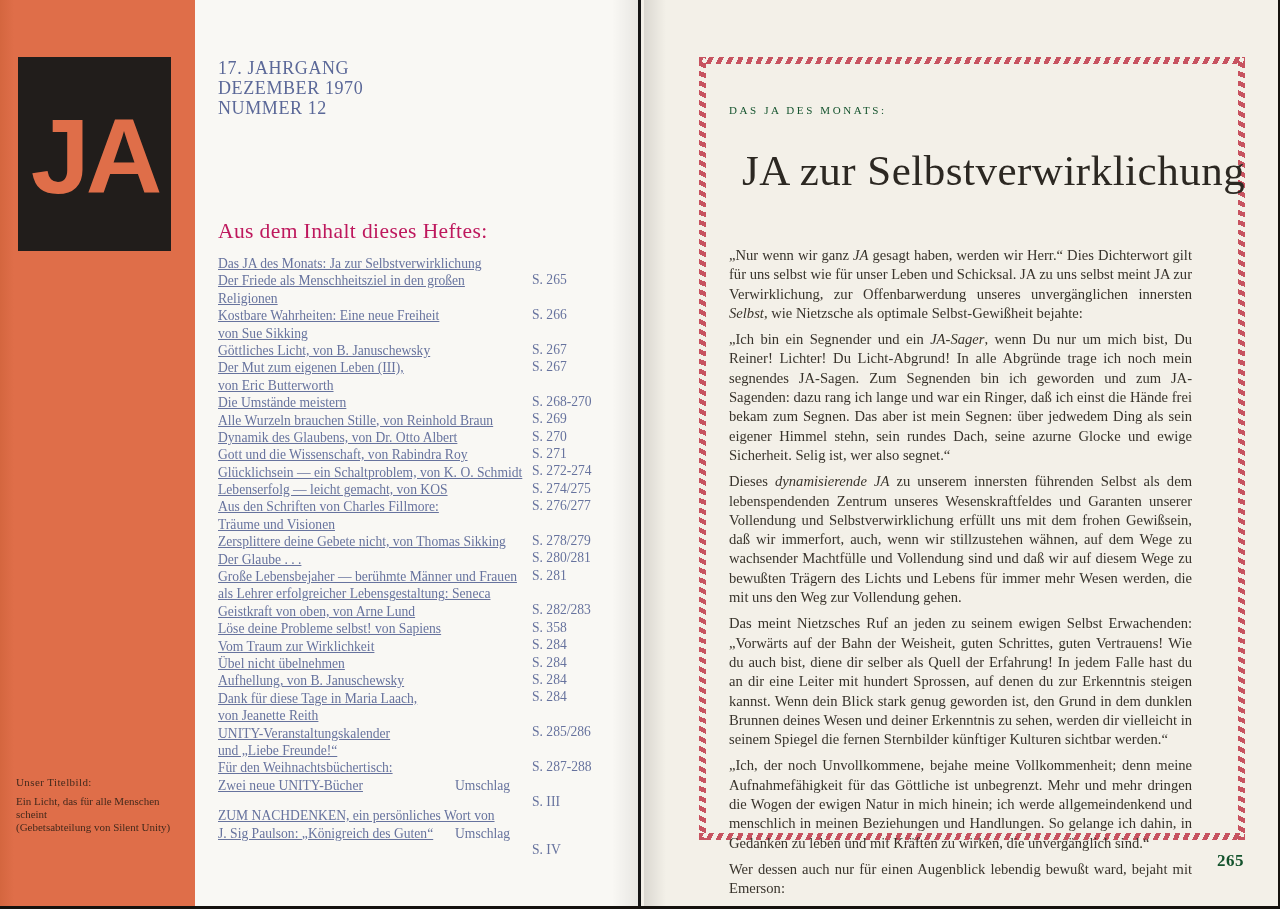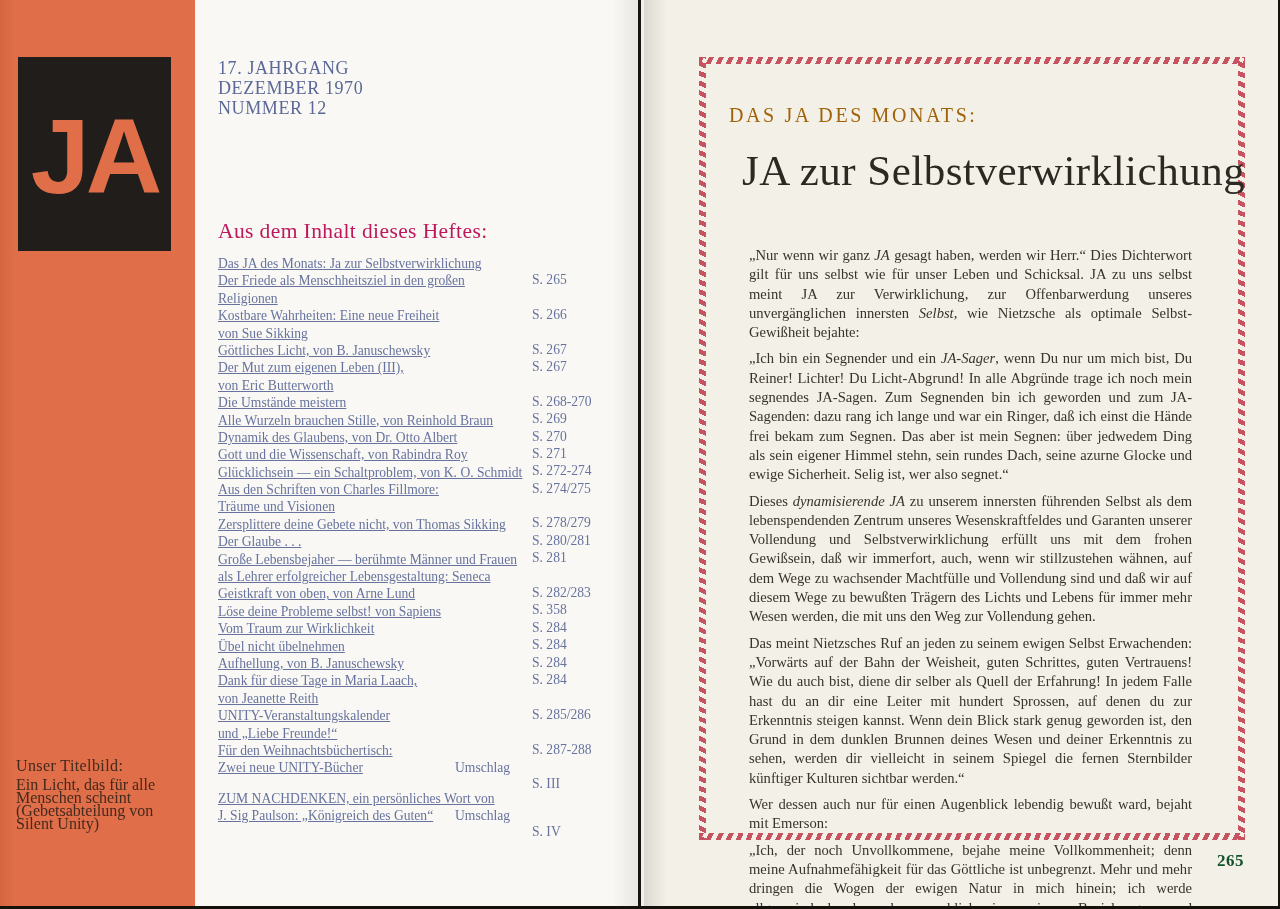--- a/index.html
+++ b/index.html
@@ -37,22 +37,22 @@
     background:var(--logo-black,#211d1b);
     display:flex;align-items:center;justify-content:center;
   }
   .ja-logo .logo-text{
     font-family:"Liberation Sans","DejaVu Sans",sans-serif;
     font-weight:700;font-size:106px;letter-spacing:-4px;
     color:var(--cover-orange,#df6e49);
     transform:translateY(2px);
   }
   .cover-caption{
-    position:absolute;left:16px;top:759px;width:170px;
-    color:#44291c;font-size:16px;line-height:13px;
+    position:absolute;left:16px;top:776px;width:170px;
+    color:#44291c;font-size:11px;line-height:13px;
   }
   .cover-caption .cap-title{margin-bottom:6px;letter-spacing:.4px;}
   .masthead{
     position:absolute;left:218px;top:58px;
     color:#5b6898;font-size:18px;line-height:20px;letter-spacing:.6px;
   }
   .toc-heading{
     position:absolute;left:218px;top:219px;
     color:#be185d;font-size:21.5px;letter-spacing:.4px;
   }
@@ -82,32 +82,32 @@
   .rope-top{top:0;}
   .rope-bottom{bottom:0;}
   .rope-left,.rope-right{
     top:0;width:7px;height:100%;
     background:repeating-linear-gradient(25deg,var(--rope-red,#c75360) 0 4.5px,rgba(0,0,0,0) 4.5px 9px);
   }
   .rope-left{left:0;}
   .rope-right{right:0;}
   .kicker{
     position:absolute;left:85px;top:104px;
-    color:#a16207;font-size:20px;letter-spacing:2.6px;
+    color:#14532d;font-size:11px;letter-spacing:2.6px;
   }
   .article-title{
     position:absolute;left:98px;top:146px;width:520px;
     color:#2c2822;font-size:43px;font-weight:400;letter-spacing:.5px;
   }
   .article-body{
     position:absolute;left:85px;top:246px;width:463px;
     color:var(--ink,#38332b);font-size:14.6px;line-height:19.3px;
     text-align:justify;
   }
-  .article-body p{margin-bottom:7px;margin-left:20px;}
+  .article-body p{margin-bottom:7px;}
   .article-body em{font-style:italic;}
   .page-number{
     position:absolute;right:36px;top:851px;
     color:#14532d;font-size:17px;font-weight:600;letter-spacing:.5px;
   }
 </style>
 </head>
 <body>
 
 <div class="spread">
@@ -205,20 +205,25 @@
         <span class="toc-mid"></span>
         <span class="toc-pages">S. 272-274</span>
       </div>
 
       <div class="toc-row">
         <span class="toc-text">Glücklichsein — ein Schaltproblem, von K. O. Schmidt</span>
         <span class="toc-mid"></span>
         <span class="toc-pages">S. 274/275</span>
       </div>
 
+      <div class="toc-row">
+        <span class="toc-text">Lebenserfolg — leicht gemacht, von KOS</span>
+        <span class="toc-mid"></span>
+        <span class="toc-pages">S. 276/277</span>
+      </div>
 
       <div class="toc-row">
         <span class="toc-text">Aus den Schriften von Charles Fillmore:</span>
         <span class="toc-mid"></span>
         <span class="toc-pages"></span>
       </div>
 
       <div class="toc-row">
         <span class="toc-text">Träume und Visionen</span>
         <span class="toc-mid"></span>
@@ -341,20 +346,20 @@
 
     <div class="kicker">DAS JA DES MONATS:</div>
 
     <h1 class="article-title">JA zur Selbstverwirklichung</h1>
 
     <div class="article-body" id="article-body">
         <p><span>„Nur wenn wir ganz </span><em>JA</em><span> gesagt haben, werden wir Herr.“ Dies Dichterwort gilt für uns selbst wie für unser Leben und Schicksal. JA zu uns selbst meint JA zur Verwirklichung, zur Offenbarwerdung unseres unvergänglichen innersten </span><em>Selbst</em><span>, wie Nietzsche als optimale Selbst-Gewißheit bejahte:</span></p>
         <p><span>„Ich bin ein Segnender und ein </span><em>JA-Sager</em><span>, wenn Du nur um mich bist, Du Reiner! Lichter! Du Licht-Abgrund! In alle Abgründe trage ich noch mein segnendes JA-Sagen. Zum Segnenden bin ich geworden und zum JA-Sagenden: dazu rang ich lange und war ein Ringer, daß ich einst die Hände frei bekam zum Segnen. Das aber ist mein Segnen: über jedwedem Ding als sein eigener Himmel stehn, sein rundes Dach, seine azurne Glocke und ewige Sicherheit. Selig ist, wer also segnet.“</span></p>
         <p><span>Dieses </span><em>dynamisierende JA</em><span> zu unserem innersten führenden Selbst als dem lebenspendenden Zentrum unseres Wesenskraftfeldes und Garanten unserer Vollendung und Selbstverwirklichung erfüllt uns mit dem frohen Gewißsein, daß wir immerfort, auch, wenn wir stillzustehen wähnen, auf dem Wege zu wachsender Machtfülle und Vollendung sind und daß wir auf diesem Wege zu bewußten Trägern des Lichts und Lebens für immer mehr Wesen werden, die mit uns den Weg zur Vollendung gehen.</span></p>
         <p><span>Das meint Nietzsches Ruf an jeden zu seinem ewigen Selbst Erwachenden: „Vorwärts auf der Bahn der Weisheit, guten Schrittes, guten Vertrauens! Wie du auch bist, diene dir selber als Quell der Erfahrung! In jedem Falle hast du an dir eine Leiter mit hundert Sprossen, auf denen du zur Erkenntnis steigen kannst. Wenn dein Blick stark genug geworden ist, den Grund in dem dunklen Brunnen deines Wesen und deiner Erkenntnis zu sehen, werden dir vielleicht in seinem Spiegel die fernen Sternbilder künftiger Kulturen sichtbar werden.“</span></p>
+        <p><span>„Ich, der noch Unvollkommene, bejahe meine Vollkommenheit; denn meine Aufnahmefähigkeit für das Göttliche ist unbegrenzt. Mehr und mehr dringen die Wogen der ewigen Natur in mich hinein; ich werde allgemeindenkend und menschlich in meinen Beziehungen und Handlungen. So gelange ich dahin, in Gedanken zu leben und mit Kräften zu wirken, die unvergänglich sind.“</span></p>
         <p><span>Wer dessen auch nur für einen Augenblick lebendig bewußt ward, bejaht mit Emerson:</span></p>
-        <p><span>„Ich, der noch Unvollkommene, bejahe meine Vollkommenheit; denn meine Aufnahmefähigkeit für das Göttliche ist unbegrenzt. Mehr und mehr dringen die Wogen der ewigen Natur in mich hinein; ich werde allgemeindenkend und menschlich in meinen Beziehungen und Handlungen. So gelange ich dahin, in Gedanken zu leben und mit Kräften zu wirken, die unvergänglich sind.“</span></p>
       </div>
 
     <div class="page-number">265</div>
   </div>
 
 </div>
 
 </body></html>

